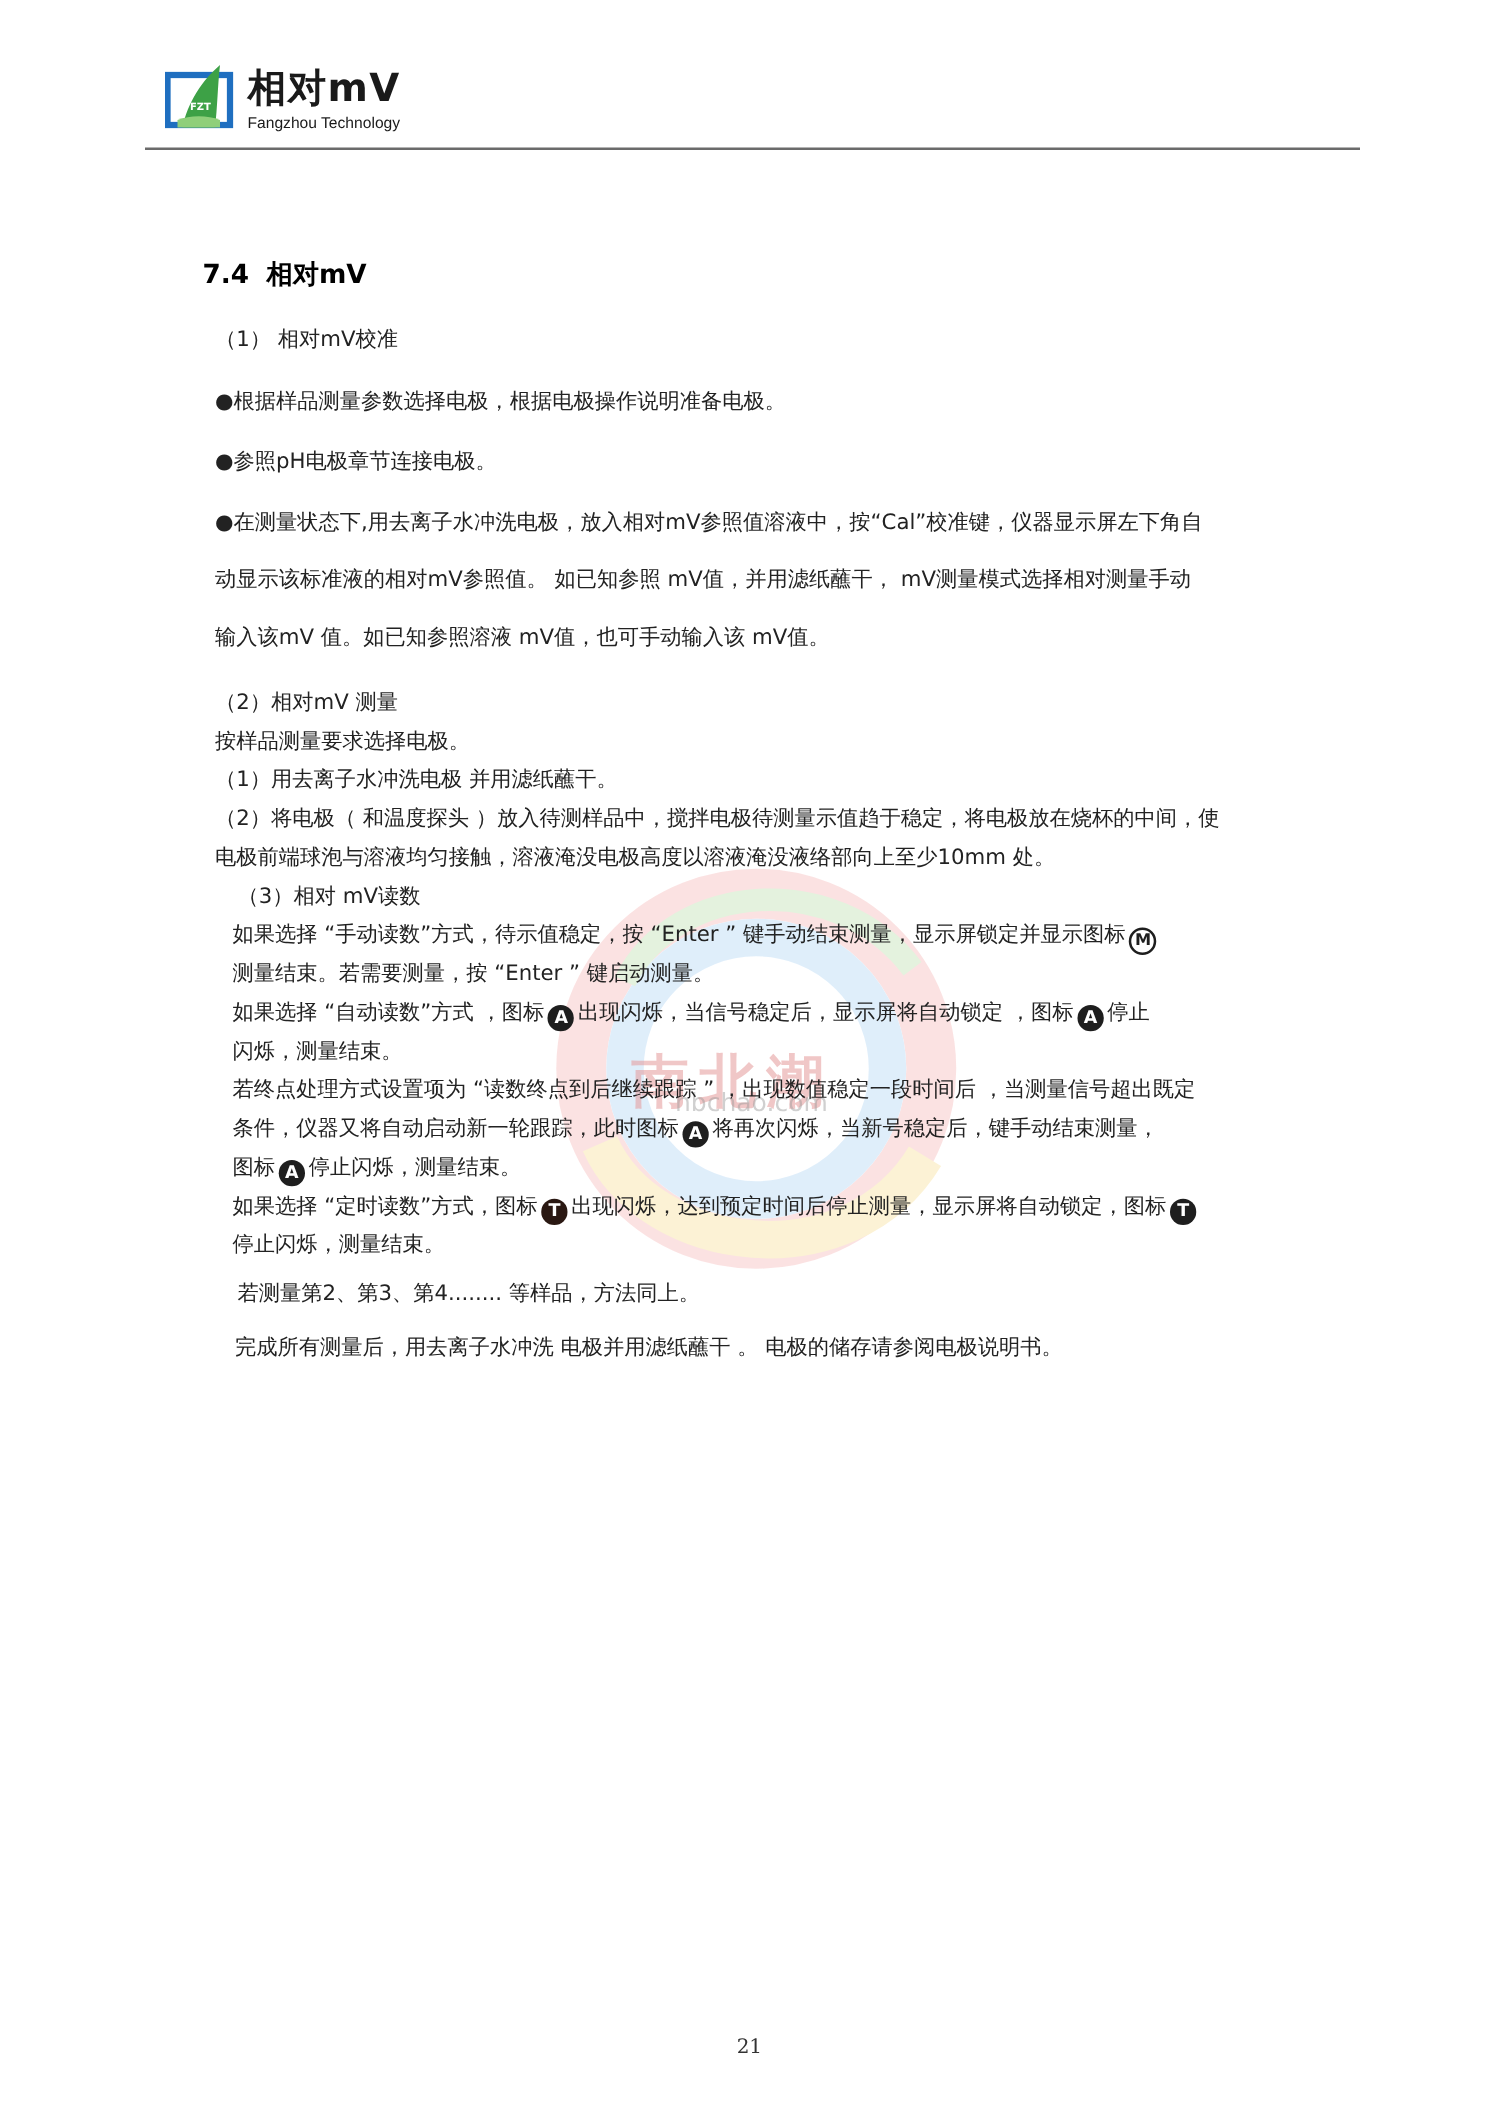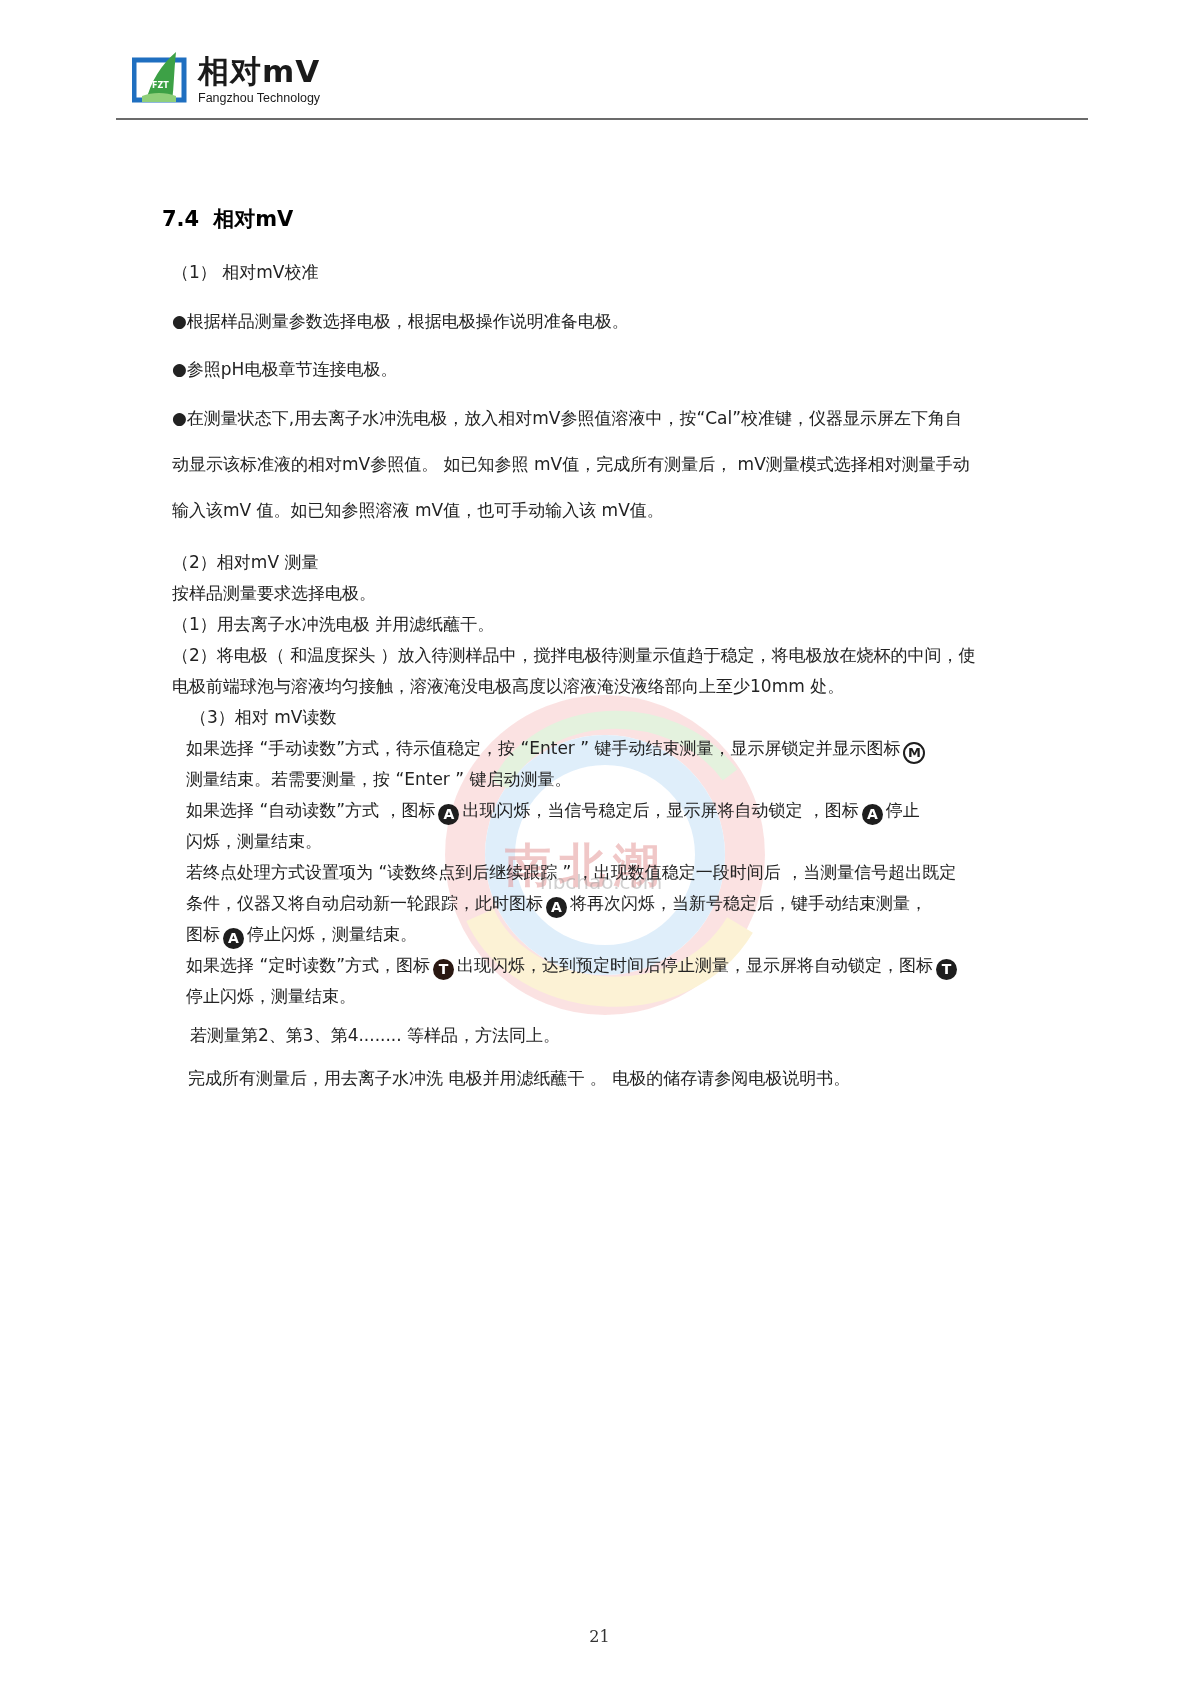--- a/index.html
+++ b/index.html
@@ -55,21 +55,21 @@
 <div class="wm-url">nbchao.com</div>
 
 <div class="section-title">
   <span class="num">7.4</span><span>相对mV</span>
 </div>
 
 <div class="p" style="left:172px; top:261px;">（1） 相对mV校准</div>
 <div class="p" style="left:172px; top:310px;">●根据样品测量参数选择电极，根据电极操作说明准备电极。</div>
 <div class="p" style="left:172px; top:358px;">●参照pH电极章节连接电极。</div>
 <div class="p" style="left:172px; top:407px;">●在测量状态下,用去离子水冲洗电极，放入相对mV参照值溶液中，按“Cal”校准键，仪器显示屏左下角自</div>
-<div class="p" style="left:172px; top:453px;">动显示该标准液的相对mV参照值。 如已知参照 mV值，完成所有测量后，  mV测量模式选择相对测量手动</div>
+<div class="p" style="left:172px; top:453px;">动显示该标准液的相对mV参照值。 如已知参照 mV值，并用滤纸蘸干，  mV测量模式选择相对测量手动</div>
 <div class="p" style="left:172px; top:499px;">输入该mV 值。如已知参照溶液  mV值，也可手动输入该  mV值。</div>
 
 <div class="p" style="left:172px; top:551px;">（2）相对mV 测量</div>
 <div class="p" style="left:172px; top:582px;">按样品测量要求选择电极。</div>
 <div class="p" style="left:172px; top:613px;text-align:right;">（1）用去离子水冲洗电极  并用滤纸蘸干。</div>
 <div class="p" style="left:172px; top:644px;">（2）将电极（  和温度探头  ）放入待测样品中，搅拌电极待测量示值趋于稳定，将电极放在烧杯的中间，使</div>
 <div class="p" style="left:172px; top:675px;">电极前端球泡与溶液均匀接触，溶液淹没电极高度以溶液淹没液络部向上至少10mm 处。</div>
 
 <div class="p" style="left:172px; top:706px;margin-left:18px;">（3）相对 mV读数</div>
 

